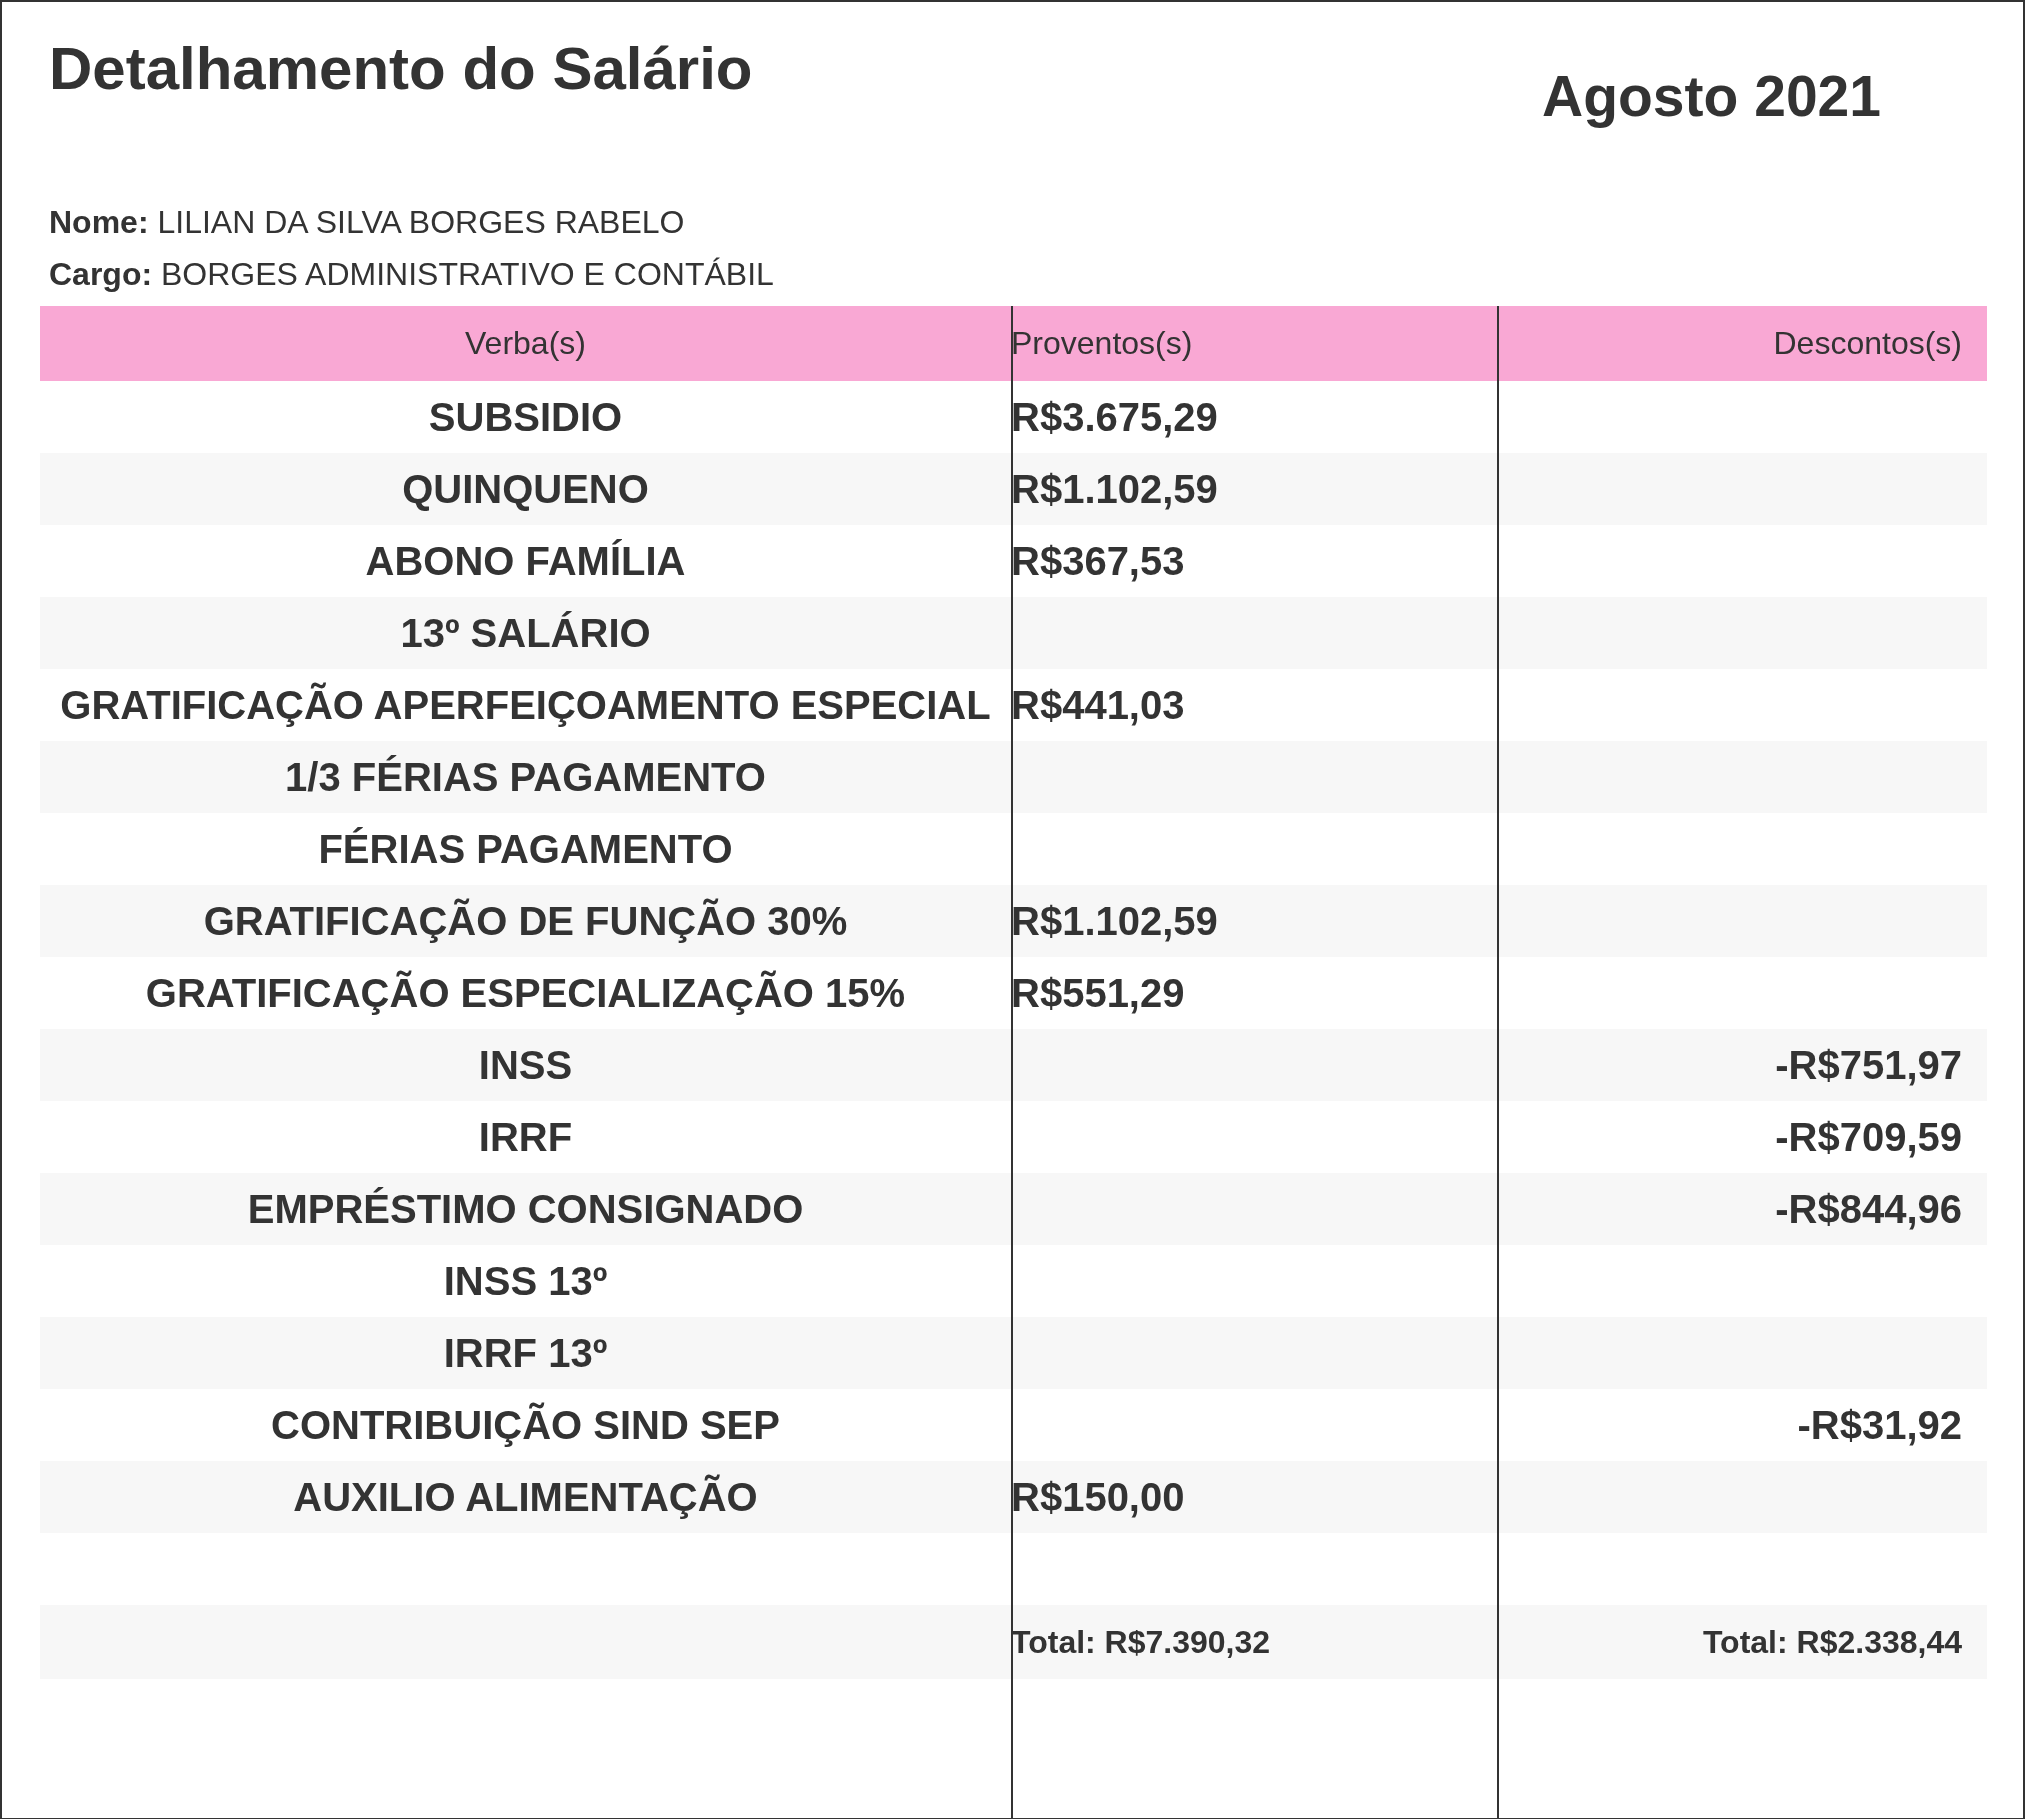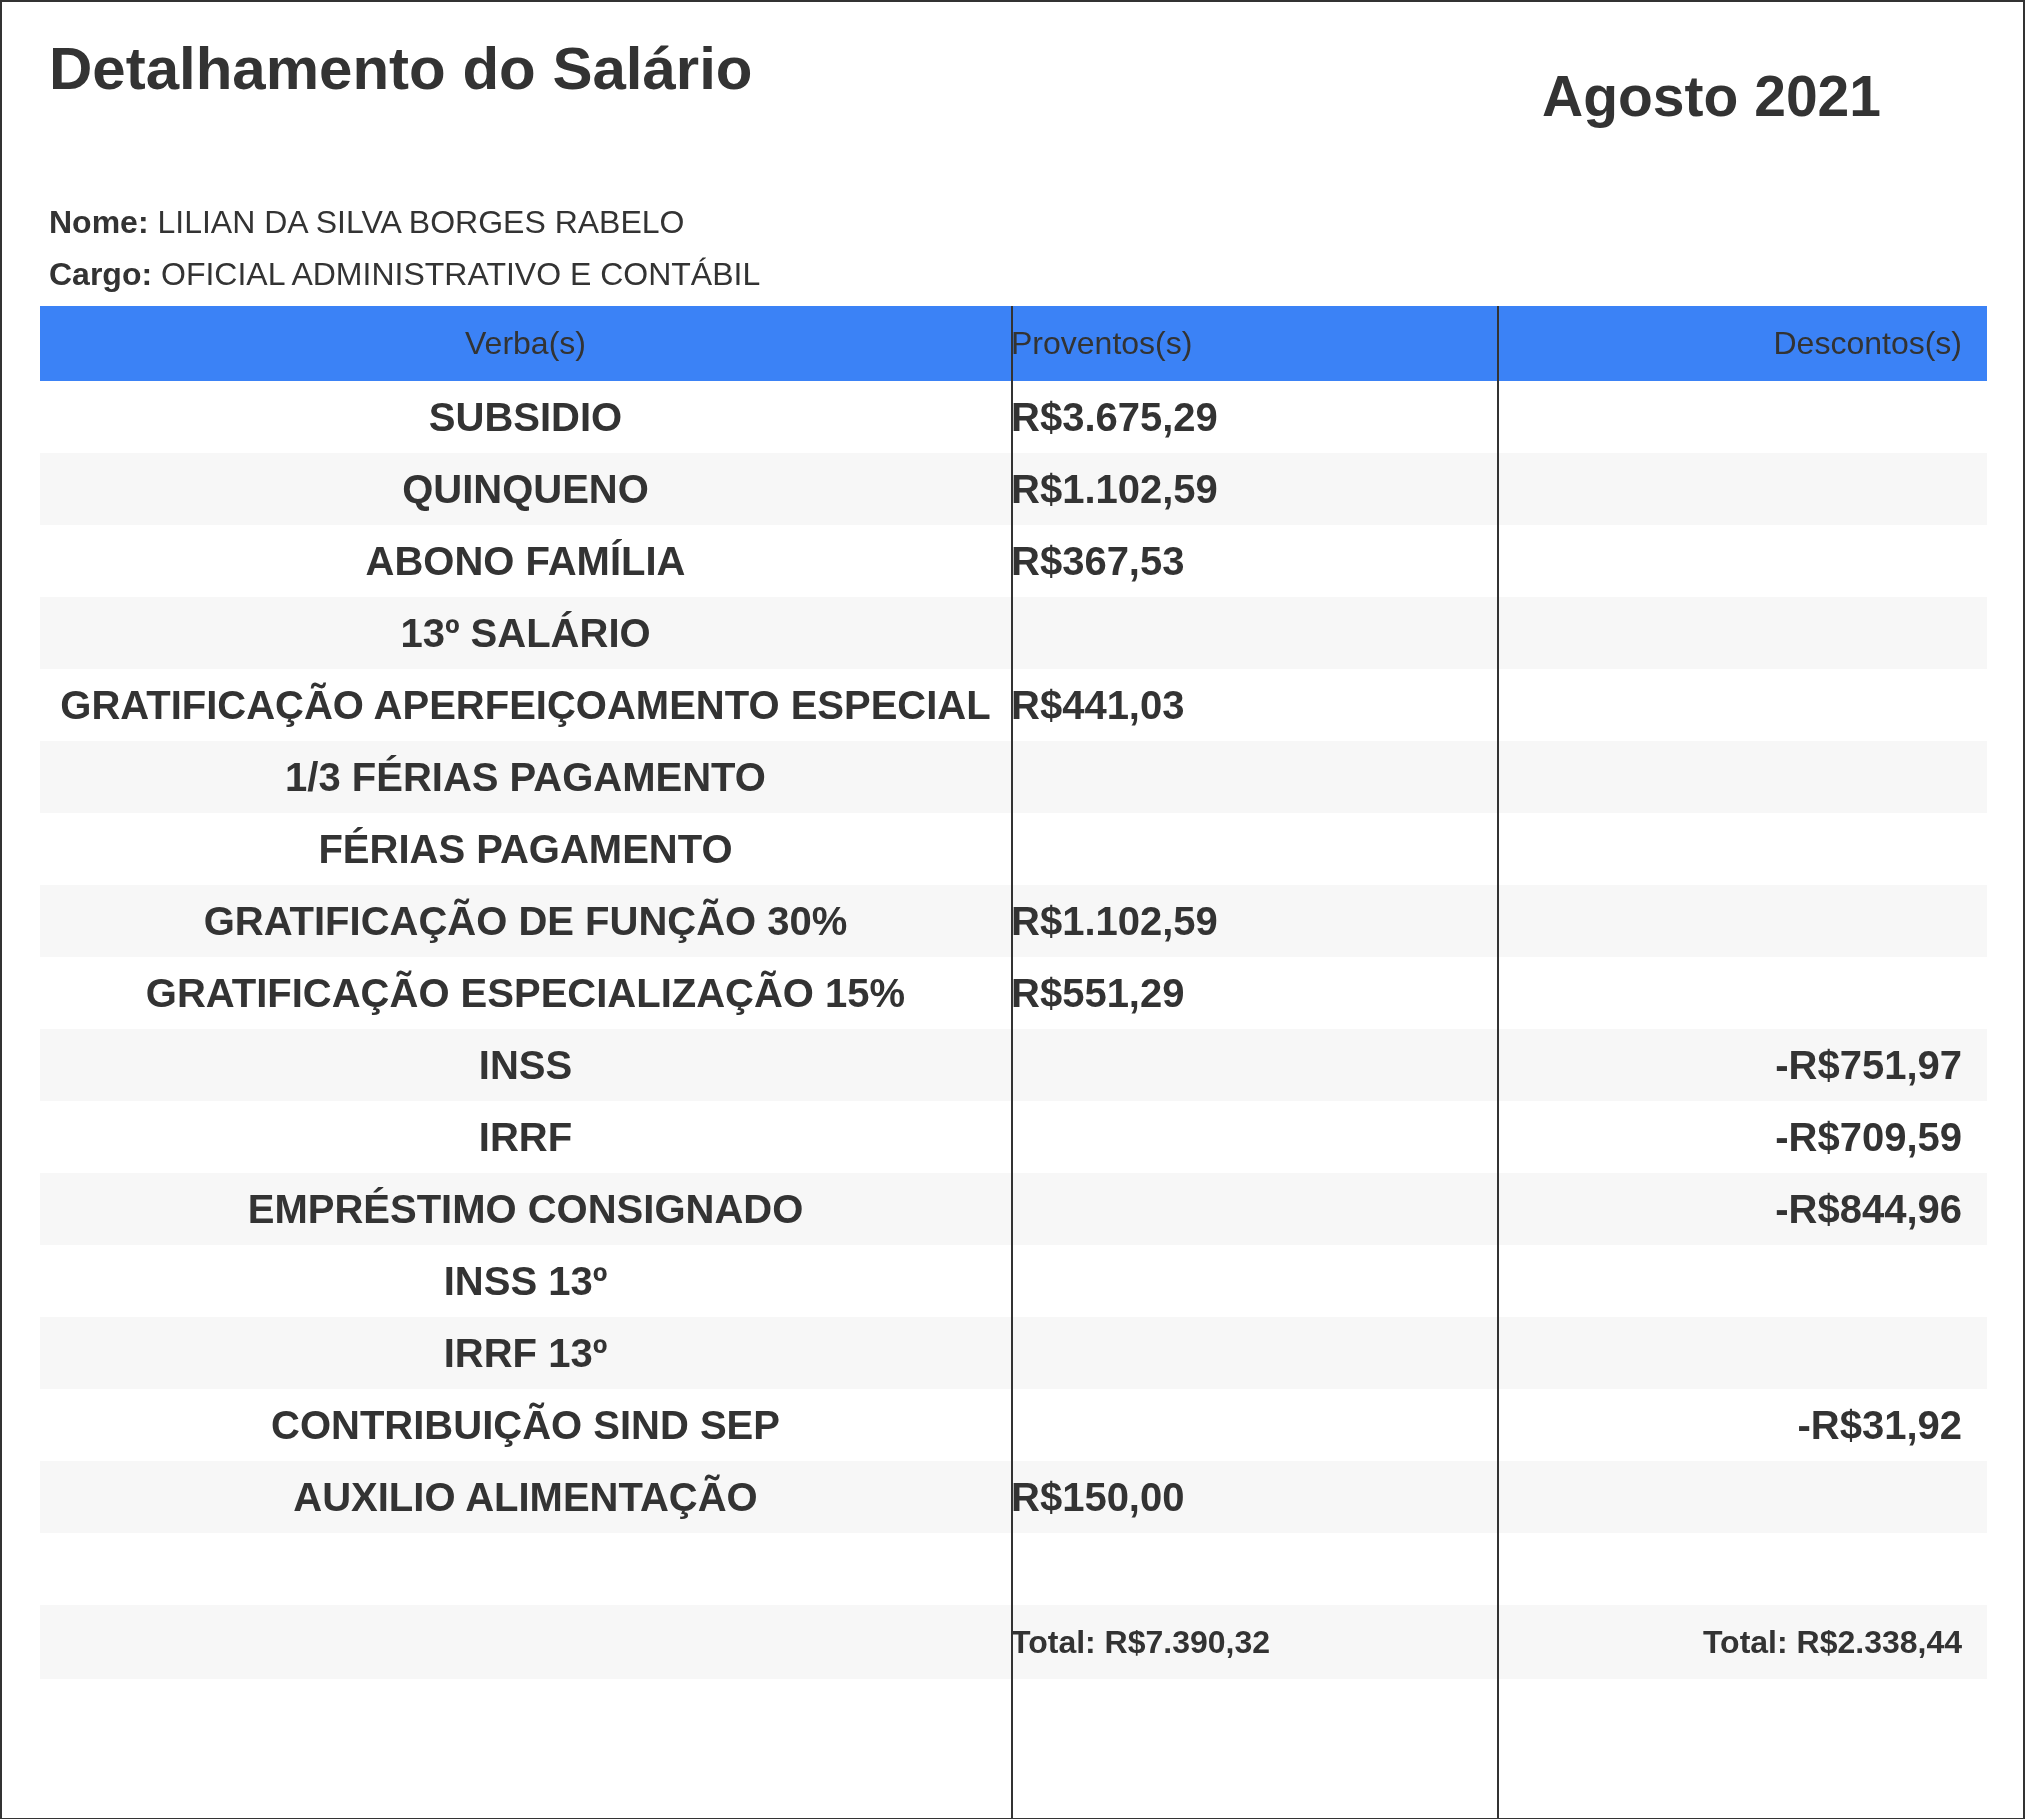--- a/index.html
+++ b/index.html
@@ -23,21 +23,21 @@
   }
   .employee{
     position:absolute;left:47px;top:194px;
     font-size:32px;line-height:52px;color:#333;
   }
   .employee .lbl{font-weight:bold;}
   .salary-table{
     position:absolute;left:38px;top:304px;width:1947px;
   }
   .thead{
-    height:75px;background:#3b82f6;
+    height:75px;background:#f9a8d4;
     display:flex;align-items:center;
     font-size:32px;font-weight:normal;color:#333;
   }
   .trow{
     height:72px;display:flex;align-items:center;
     font-size:40px;font-weight:bold;color:#333;
   }
   
   .salary-table > div:nth-child(odd):not(.thead){background:#f7f7f7;}
   .salary-table > .total-row{background:#ef4444;height:74px;font-size:32px;}
@@ -53,21 +53,21 @@
 </head>
 <body>
 
 <div class="page">
 
   <h1 class="page-title">Detalhamento do Salário</h1>
   <div class="period">Agosto 2021</div>
 
   <div class="employee">
     <div><span class="lbl">Nome:</span> <span>LILIAN DA SILVA BORGES RABELO</span></div>
-    <div><span class="lbl">Cargo:</span> <span>OFICIAL ADMINISTRATIVO E CONTÁBIL</span></div>
+    <div><span class="lbl">Cargo:</span> <span>BORGES ADMINISTRATIVO E CONTÁBIL</span></div>
   </div>
 
   <div class="salary-table">
     <div class="thead">
       <div class="c1">Verba(s)</div>
       <div class="c2">Proventos(s)</div>
       <div class="c3">Descontos(s)</div>
     </div>
 
     <div class="trow">

